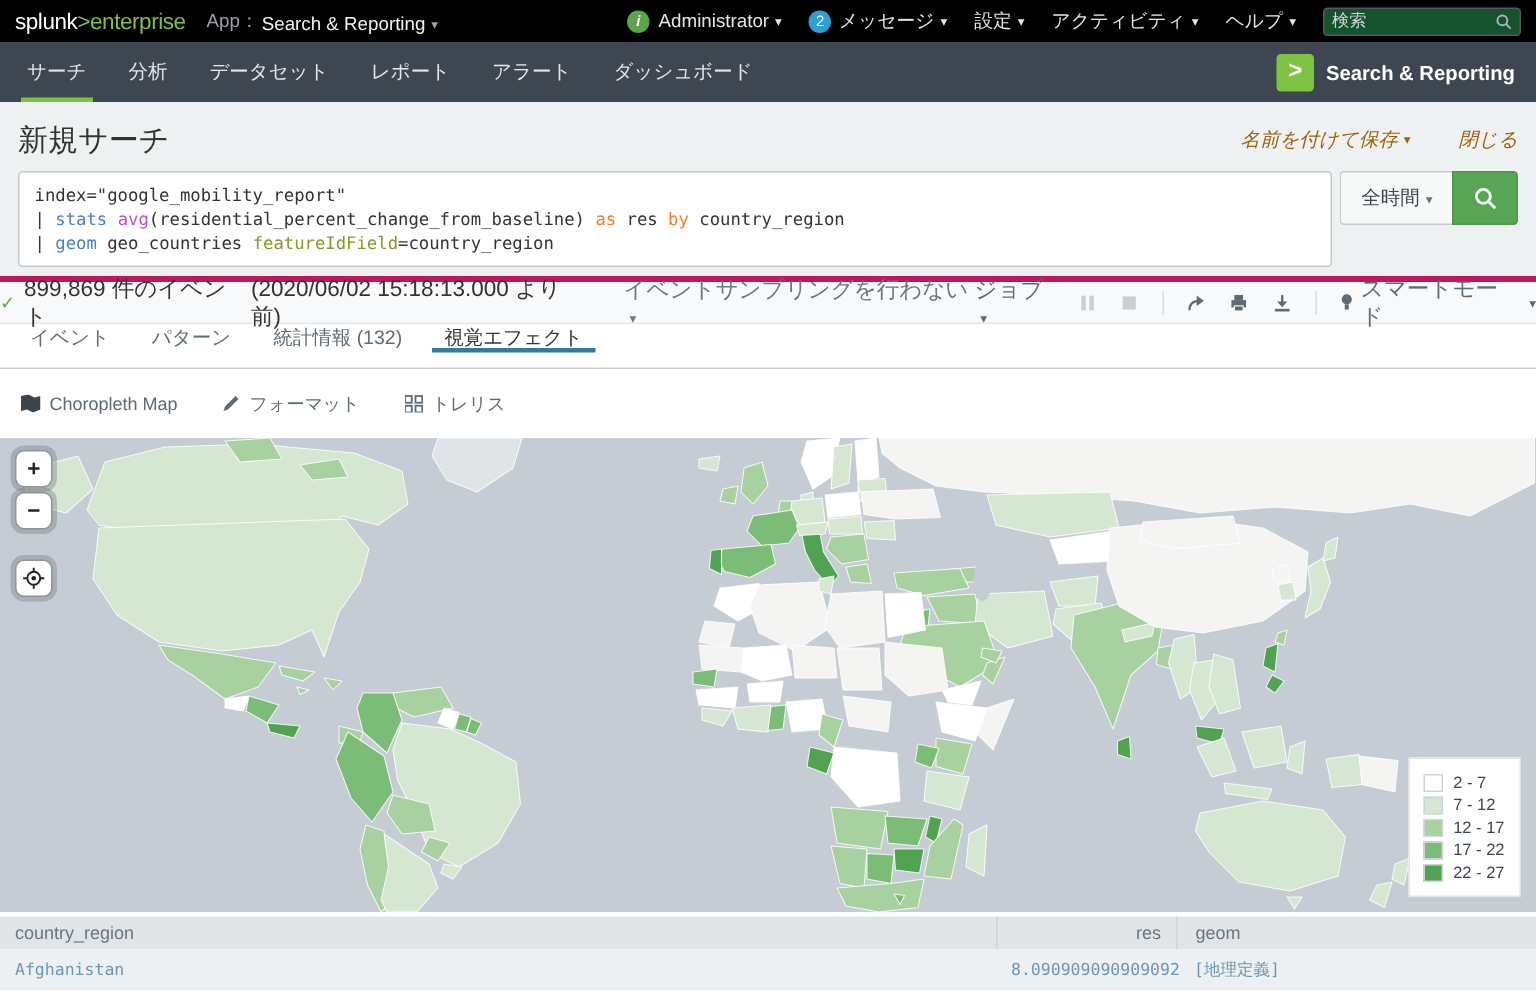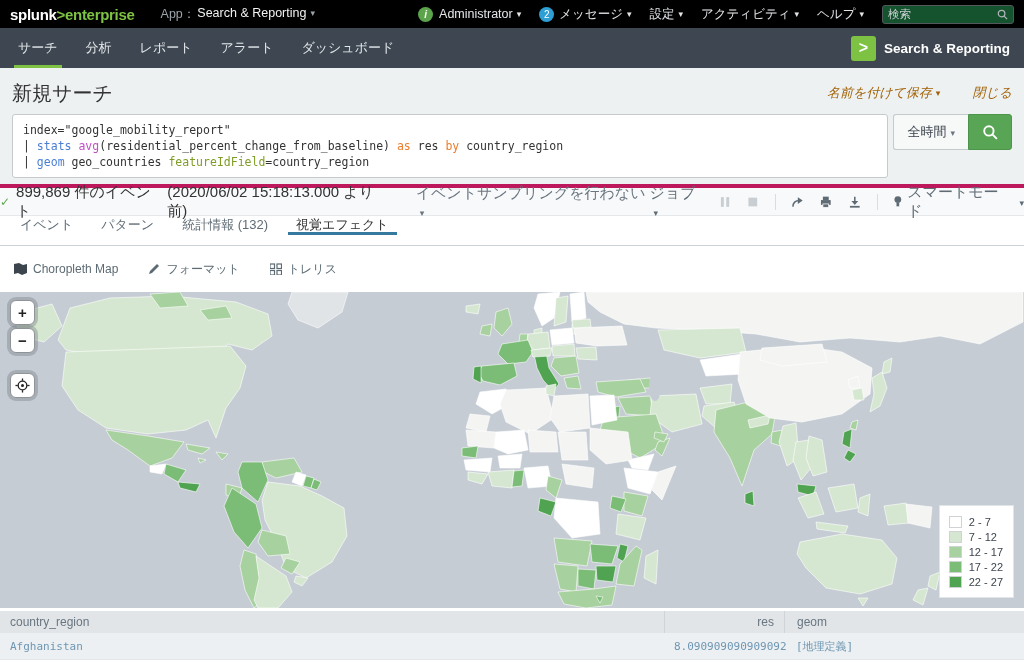--- a/index.html
+++ b/index.html
@@ -3,24 +3,24 @@
 <meta charset="utf-8">
 <style>
   * { box-sizing: border-box; margin: 0; padding: 0; }
   html,body { width:1024px; height:660px; overflow:hidden; }
   body { font-family:"Liberation Sans","DejaVu Sans",sans-serif; background:#fff; color:#3c444d; }
   .caret::before { content:"\25BE"; font-size:9px; margin-left:4px; position:relative; top:-1px; }
   .check::before { content:"\2713"; }
 
   
   .topbar { height:28px; background:#000; display:flex; align-items:center; padding:0 10px; color:#d6dadd; font-size:12.5px; }
-  .logo { font-size:15px; font-weight:bold; letter-spacing:-0.3px; margin-right:26px; }
+  .logo { font-size:15px; font-weight:normal; letter-spacing:-0.3px; margin-right:14px; }
   .logo .brand { color:#fff; }
   .logo .prod { color:var(--brand-green); }
-  .app-switcher { display:flex; align-items:flex-start; margin-right:auto; }
+  .app-switcher { display:flex; align-items:flex-end; margin-right:auto; }
   .app-switcher .lbl { color:#9aa2aa; margin-right:2px; }
   .app-switcher .name { color:#f0f2f4; }
   .app-switcher .caret::before { color:#9aa2aa; }
   .top-item { display:flex; align-items:center; margin-left:18px; color:#e3e6e9; cursor:pointer; white-space:nowrap; }
   .avatar { width:15px; height:15px; border-radius:50%; background:var(--accent-green); color:#fff; font-size:10px; font-weight:bold; display:flex; align-items:center; justify-content:center; margin-right:6px; font-style:italic; }
   .badge { min-width:15px; height:15px; border-radius:50%; background:var(--badge-blue); color:#fff; font-size:10px; display:flex; align-items:center; justify-content:center; margin-right:5px; padding:0 3px; }
   .top-search { margin-left:18px; width:132px; height:19px; background:#14532d; border:1px solid #53585d; border-radius:3px; display:flex; align-items:center; padding:0 5px; }
   .top-search input { flex:1; background:transparent; border:none; outline:none; color:#cfd4d8; font-size:11.5px; width:100px; }
   .top-search input::placeholder { color:#cfd4d8; }
 
@@ -140,20 +140,23 @@
       </svg>
   </div>
 </div>
 
 <div class="appbar">
   <div class="appbar-item active">
       <span>サーチ</span>
     </div>
   <div class="appbar-item">
       <span>分析</span>
+    </div>
+  <div class="appbar-item">
+      <span>データセット</span>
     </div>
   <div class="appbar-item">
       <span>レポート</span>
     </div>
   <div class="appbar-item">
       <span>アラート</span>
     </div>
   <div class="appbar-item">
       <span>ダッシュボード</span>
     </div>

